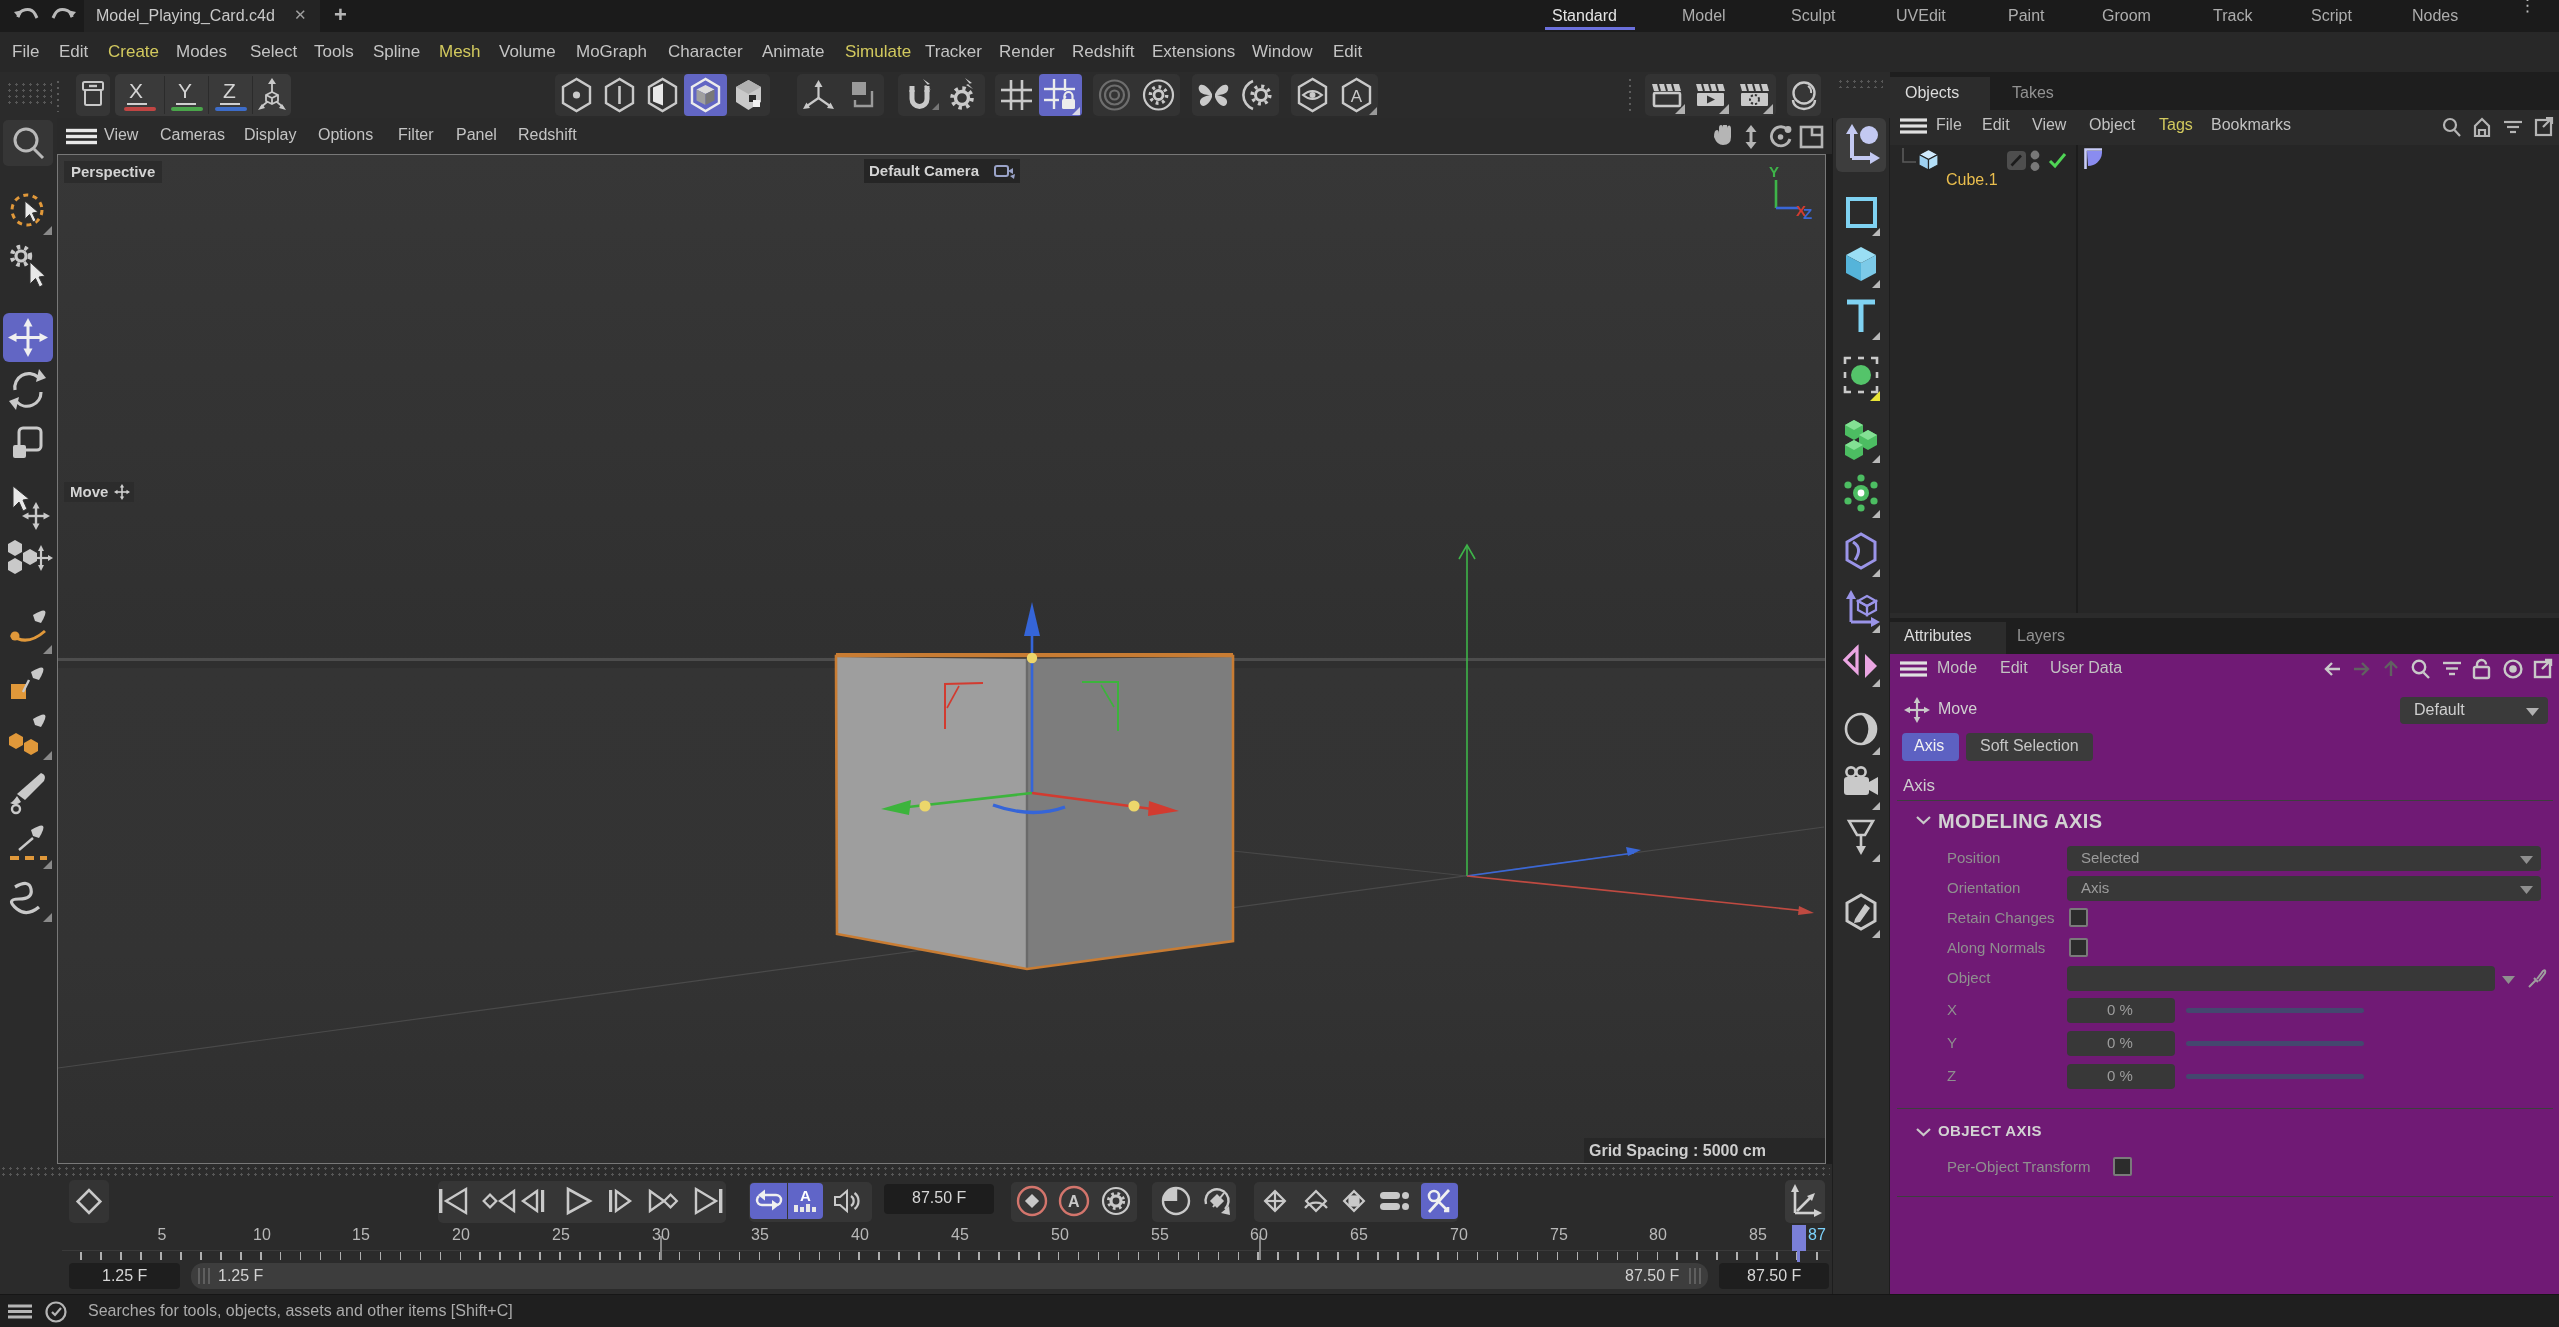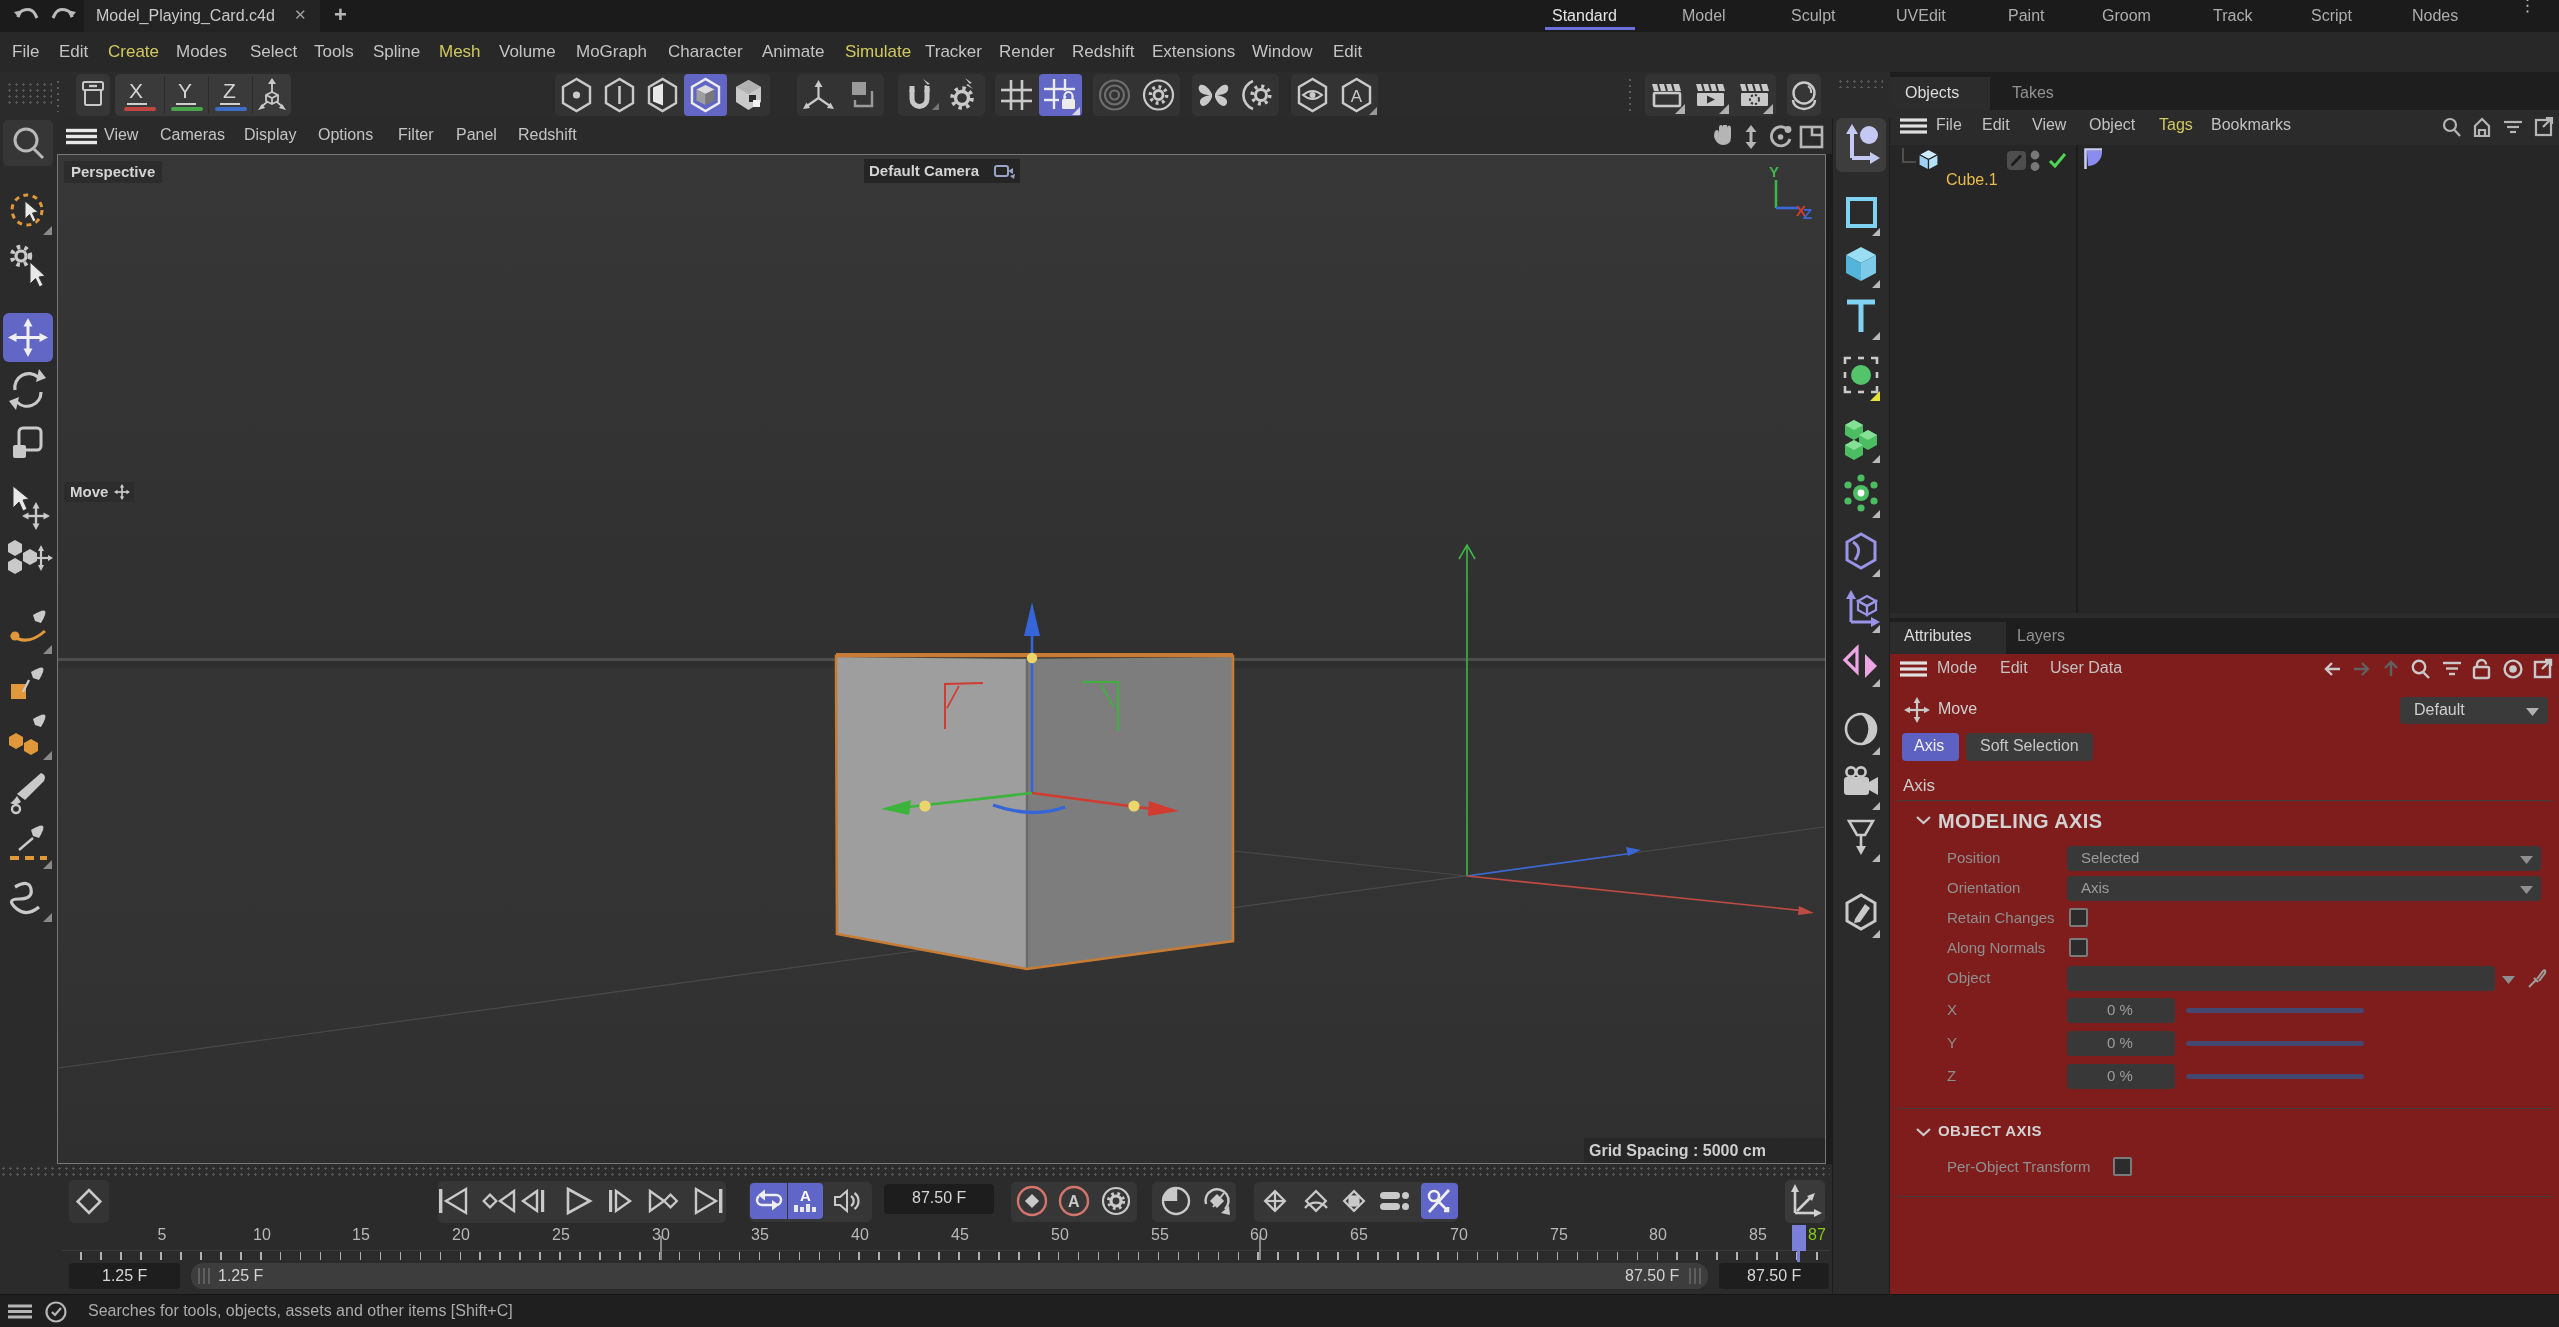--- a/index.html
+++ b/index.html
@@ -642,21 +642,21 @@
   <div class="rn" style="left:840px;">40</div>
   <div class="rn" style="left:940px;">45</div>
   <div class="rn" style="left:1040px;">50</div>
   <div class="rn" style="left:1140px;">55</div>
   <div class="rn" style="left:1239px;">60</div>
   <div class="rn" style="left:1339px;">65</div>
   <div class="rn" style="left:1439px;">70</div>
   <div class="rn" style="left:1539px;">75</div>
   <div class="rn" style="left:1638px;">80</div>
   <div class="rn" style="left:1738px;">85</div>
-  <div class="rn" style="left:1797px;color:#84cc16;">87</div>
+  <div class="rn" style="left:1797px;color:#7dd3fc;">87</div>
   <div class="abs" style="left:1792px;top:47px;width:14px;height:26px;background:#7a7fd8;"></div>
   <div class="abs" style="left:1797px;top:73px;width:3px;height:11px;background:#7a7fd8;"></div>
 
   <div class="abs" style="left:69px;top:85px;width:111px;height:26px;background:#1e1e1e;border-radius:4px;">
     <div class="t" style="left:33px;top:4px;font-size:16px;color:#d6d6d6;">1.25 F</div>
   </div>
   <div class="abs" style="left:191px;top:85px;width:1517px;height:26px;background:#3d3d3d;border-radius:12px;">
     <svg class="abs" style="left:6px;top:5px" width="14" height="16">
           <g stroke="#5f5f5f" stroke-width="2">
             <line x1="2" y1="0" x2="2" y2="16"></line>
@@ -882,21 +882,21 @@
       </svg>
   <svg class="abs" style="left:157px;top:78px" width="22" height="21">
         <path d="M3,11 L8,16 L18,4" fill="none" stroke="#4fd455" stroke-width="3"></path>
       </svg>
   <svg class="abs" style="left:193px;top:75px" width="22" height="24" viewBox="0 0 22 24">
     <path d="M4,4 H19 V6 A14,14 0 0 1 5,19 Z" fill="#8a8cf0"></path>
     <path d="M2.5,22 L2.5,2.5 L19,2.5" stroke="#c8ccf8" stroke-width="2.6" fill="none"></path>
   </svg>
 </div>
 
-<div class="abs" id="attrpanel" style="left:1890px;top:618px;width:669px;height:676px;background:#7f1d1d;">
+<div class="abs" id="attrpanel" style="left:1890px;top:618px;width:669px;height:676px;background:#701a75;">
 
   <div class="abs" style="left:0;top:0;width:669px;height:36px;background:#1e1e1e;"></div>
   <div class="abs" style="left:0;top:4px;width:116px;height:32px;background:#2c2c2c;"></div>
   <div class="t" style="left:14px;top:9px;font-size:16px;color:#dcdcdc;">Attributes</div>
   <div class="t" style="left:127px;top:9px;font-size:16px;color:#929292;text-align:center;">Layers</div>
 
   <svg class="abs" style="left:10px;top:43px" width="27" height="16">
         <g stroke="#e0e0e0" stroke-width="3.2">
           <line x1="0" y1="2" x2="27" y2="2"></line>
           <line x1="0" y1="8" x2="27" y2="8"></line>

